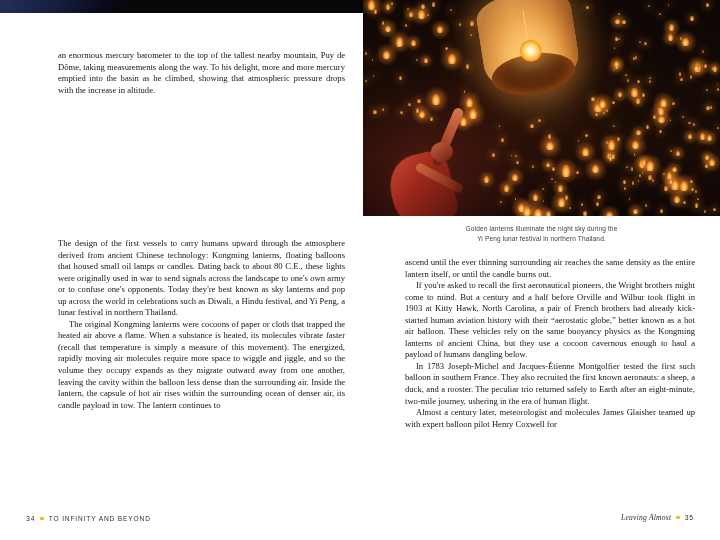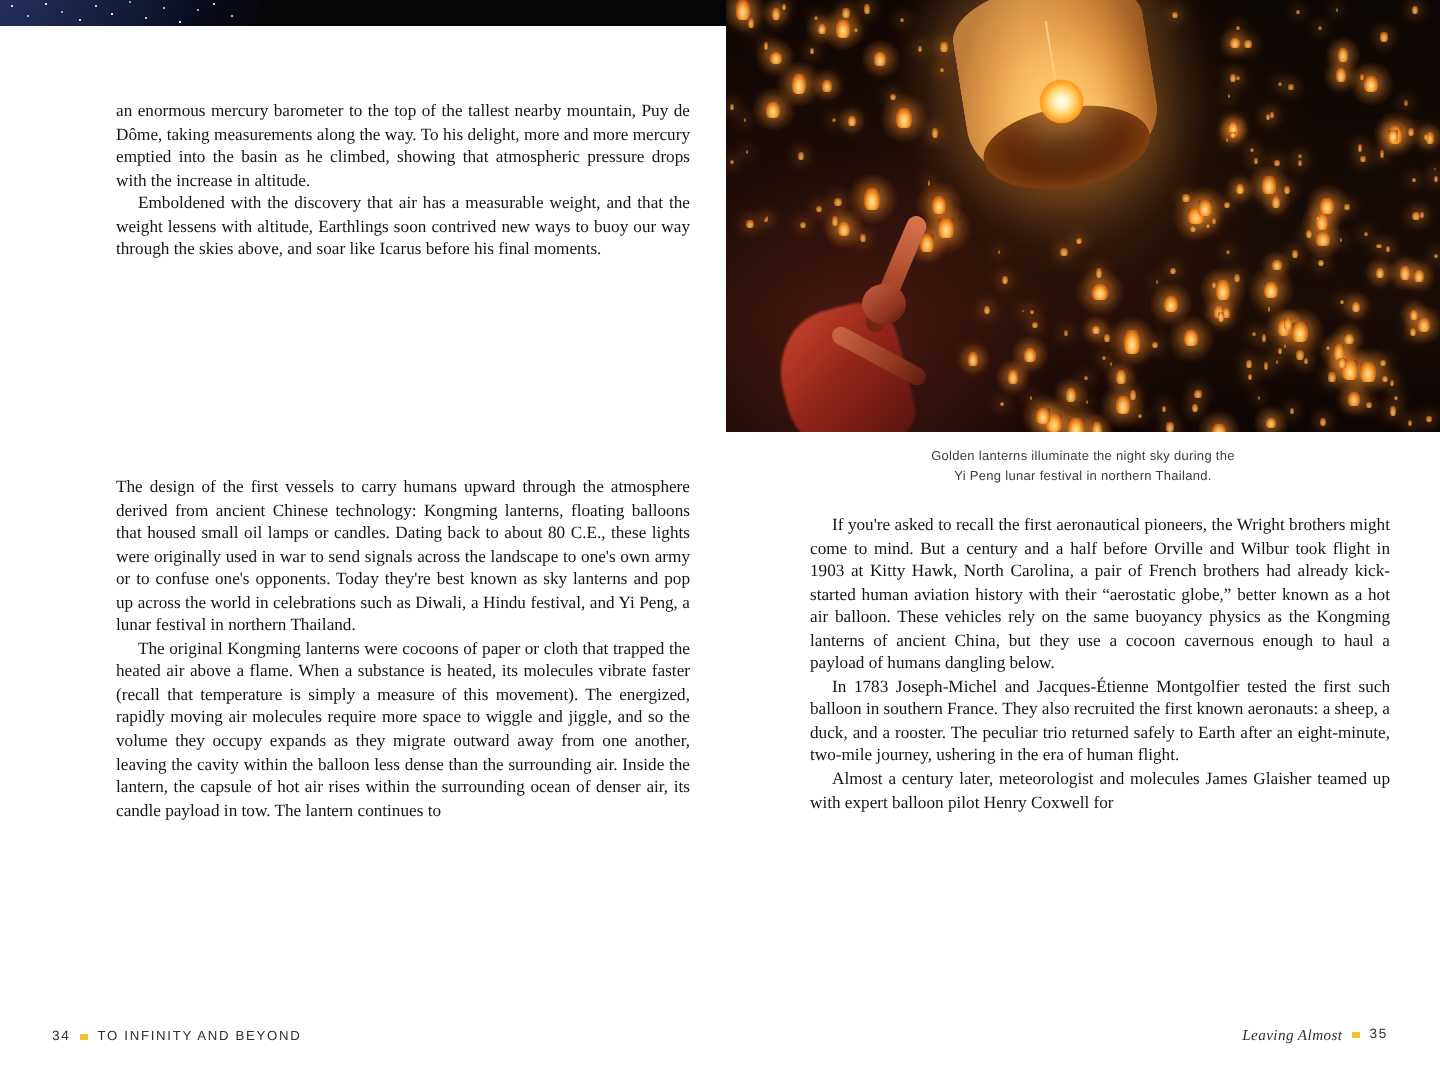--- a/index.html
+++ b/index.html
@@ -544,30 +544,30 @@
     </div>
   </div>
 
   <div id="caption">
     <div>Golden lanterns illuminate the night sky during the</div>
     <div>Yi Peng lunar festival in northern Thailand.</div>
   </div>
 
   <div class="col" id="col-left">
     <p>an enormous mercury barometer to the top of the tallest nearby mountain, Puy de Dôme, taking measurements along the way. To his delight, more and more mercury emptied into the basin as he climbed, showing that atmospheric pressure drops with the increase in altitude.</p>
-    <p class="indent">Emboldened with the discovery that air has a measurable weight, and that the weight lessens with altitude, Earthlings soon contrived new ways to buoy our way through the skies above, and soar like Icarus before his final moments.</p>
   </div>
 
 
   <div class="col" id="col-left-2" style="left:58px; top:238px; width:287px;">
     <p>The design of the first vessels to carry humans upward through the atmosphere derived from ancient Chinese technology: Kongming lanterns, floating balloons that housed small oil lamps or candles. Dating back to about 80 C.E., these lights were originally used in war to send signals across the landscape to one's own army or to confuse one's opponents. Today they're best known as sky lanterns and pop up across the world in celebrations such as Diwali, a Hindu festival, and Yi Peng, a lunar festival in northern Thailand.</p>
     <p class="indent">The original Kongming lanterns were cocoons of paper or cloth that trapped the heated air above a flame. When a substance is heated, its molecules vibrate faster (recall that temperature is simply a measure of this movement). The energized, rapidly moving air molecules require more space to wiggle and jiggle, and so the volume they occupy expands as they migrate outward away from one another, leaving the cavity within the balloon less dense than the surrounding air. Inside the lantern, the capsule of hot air rises within the surrounding ocean of denser air, its candle payload in tow. The lantern continues to</p>
   </div>
 
   <div class="col" id="col-right">
+    <p>ascend until the ever thinning surrounding air reaches the same density as the entire lantern itself, or until the candle burns out.</p>
     <p class="indent">If you're asked to recall the first aeronautical pioneers, the Wright brothers might come to mind. But a century and a half before Orville and Wilbur took flight in 1903 at Kitty Hawk, North Carolina, a pair of French brothers had already kick-started human aviation history with their “aerostatic globe,” better known as a hot air balloon. These vehicles rely on the same buoyancy physics as the Kongming lanterns of ancient China, but they use a cocoon cavernous enough to haul a payload of humans dangling below.</p>
     <p class="indent">In 1783 Joseph-Michel and Jacques-Étienne Montgolfier tested the first such balloon in southern France. They also recruited the first known aeronauts: a sheep, a duck, and a rooster. The peculiar trio returned safely to Earth after an eight-minute, two-mile journey, ushering in the era of human flight.</p>
     <p class="indent">Almost a century later, meteorologist and molecules James Glaisher teamed up with expert balloon pilot Henry Coxwell for</p>
   </div>
 
   <div class="folio" id="folio-left">
     <span class="num">34</span>
     <span class="sq"></span>
     <span>TO INFINITY AND BEYOND</span>
   </div>

